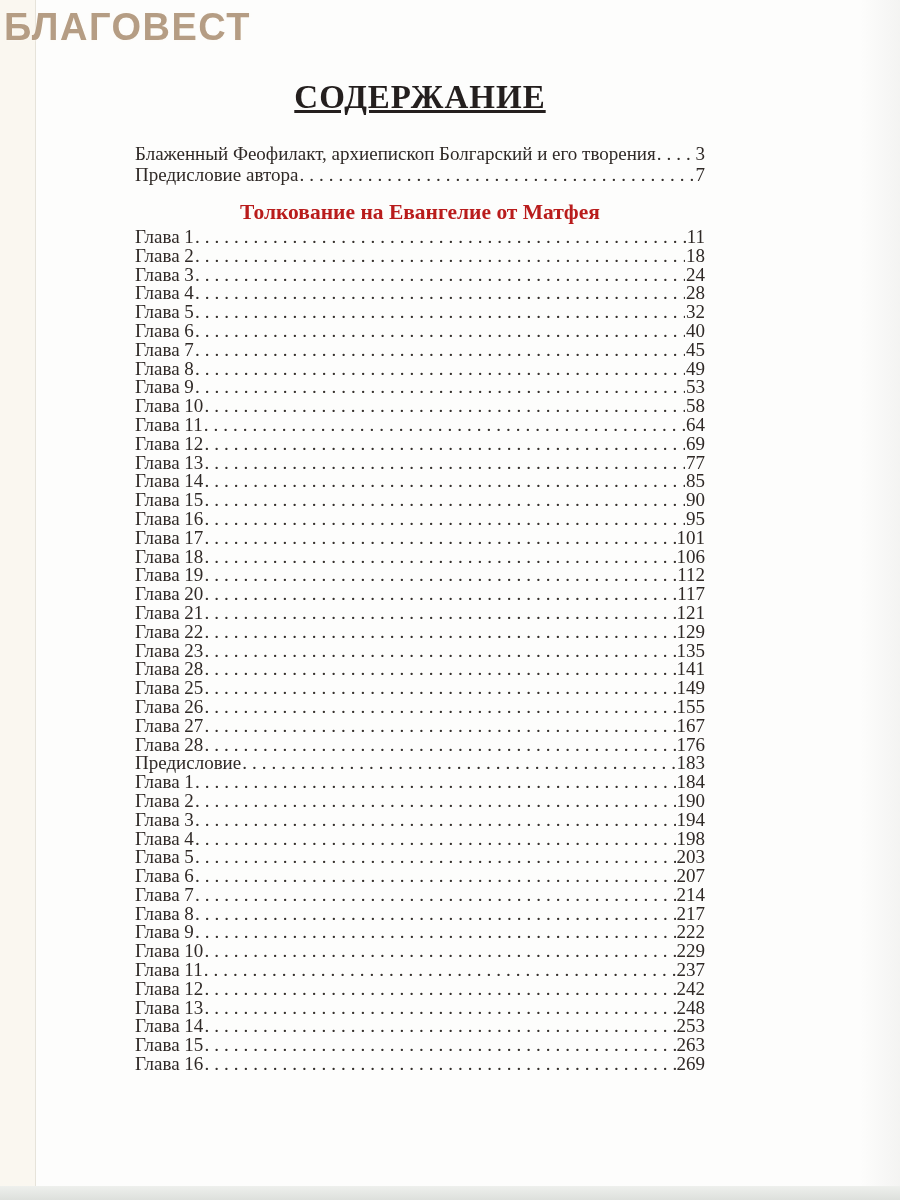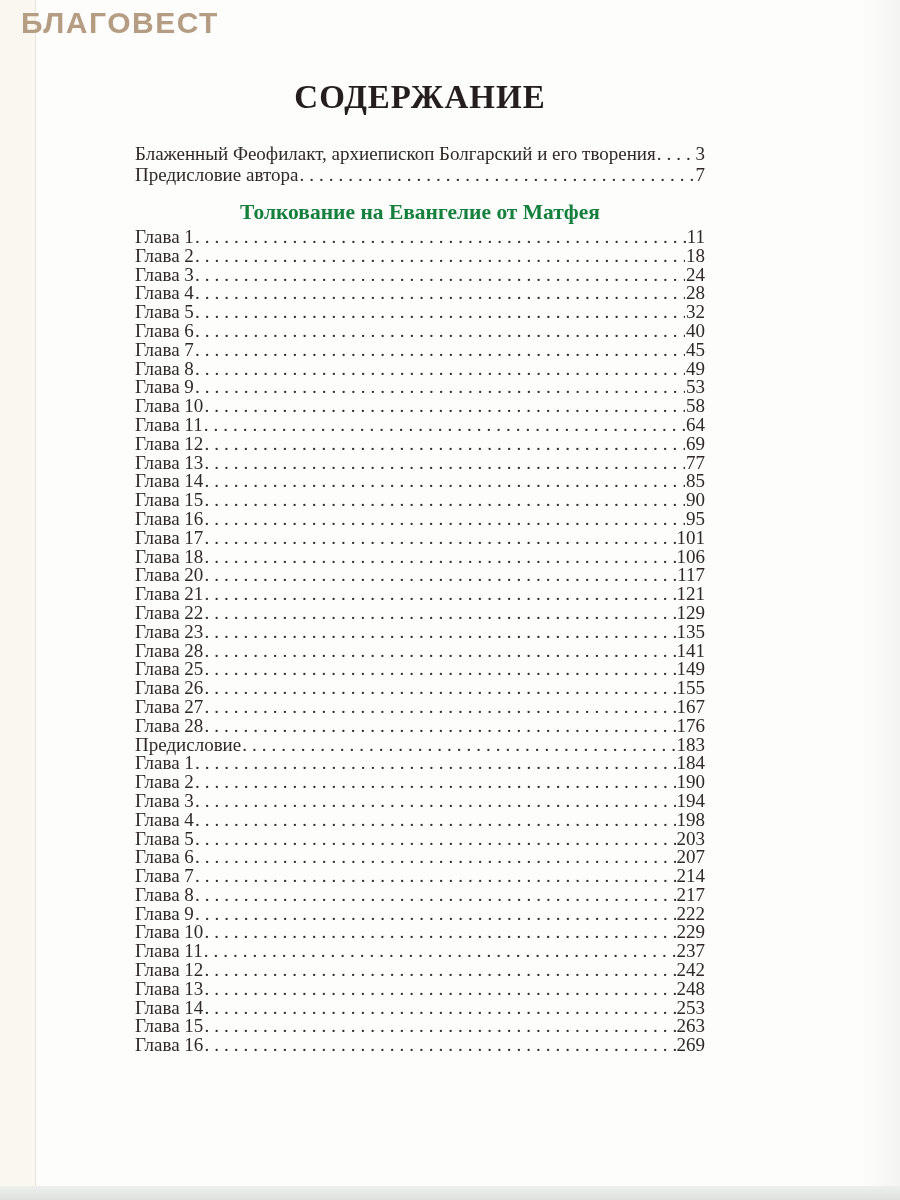--- a/index.html
+++ b/index.html
@@ -17,41 +17,42 @@
   }
   .bottom-strip{
     position:absolute;left:0;bottom:0;width:900px;height:14px;
     background:linear-gradient(#eef0ed,#dde0dc);
   }
   .right-shade{
     position:absolute;top:0;right:0;width:40px;height:1187px;
     background:linear-gradient(to right, rgba(120,120,115,0), rgba(120,120,115,0.07));
   }
   .watermark{
-    position:absolute;left:21px;top:6px;
+    position:absolute;left:4px;top:6px;
     font-family:"Liberation Sans", sans-serif;
     font-weight:bold;
-    font-size:30px;
+    font-size:38px;
     letter-spacing:1.5px;
     color:#b59d84;
     text-shadow:0 0 3px rgba(255,252,245,0.9);
     white-space:nowrap;
   }
   .content{
     position:absolute;left:135px;top:78px;width:570px;
     color:#2f2926;
   }
   .page-title{
     margin:0;
     text-align:center;
     font-size:33px;
     font-weight:bold;
     letter-spacing:1px;
     color:#241f1e;
     line-height:38px;
+    text-decoration:underline;
   }
   .intro-block{margin-top:27px;}
   .toc-row{
     display:flex;
     align-items:center;
     font-size:19px;
     line-height:18.8px;
     white-space:nowrap;
   }
   .intro-block .toc-row{line-height:21px;}
@@ -65,21 +66,21 @@
   }
   .toc-row .dots::after{
     content:"..........................................................................................................................................";
   }
   .toc-row .num{flex:0 0 auto;}
   .section-heading{
     margin:15px 0 4px 0;
     text-align:center;
     font-size:21.5px;
     font-weight:bold;
-    color:#15803d;
+    color:#b91c1c;
     line-height:24px;
     white-space:pre;
   }
 </style>
 </head>
 <body>
 
 <div id="canvas">
   <div class="left-strip"></div>
   <div class="right-shade"></div>
@@ -206,20 +207,25 @@
     <span class="dots"></span>
     <span class="num">101</span>
   </div>
 
   <div class="toc-row">
     <span class="lbl">Глава 18</span>
     <span class="dots"></span>
     <span class="num">106</span>
   </div>
 
+  <div class="toc-row">
+    <span class="lbl">Глава 19</span>
+    <span class="dots"></span>
+    <span class="num">112</span>
+  </div>
 
   <div class="toc-row">
     <span class="lbl">Глава 20</span>
     <span class="dots"></span>
     <span class="num">117</span>
   </div>
 
   <div class="toc-row">
     <span class="lbl">Глава 21</span>
     <span class="dots"></span>

